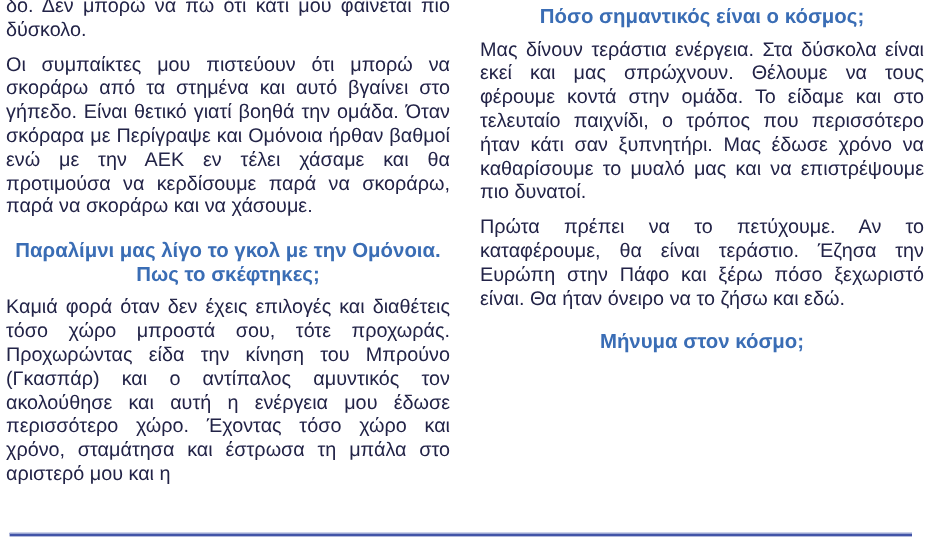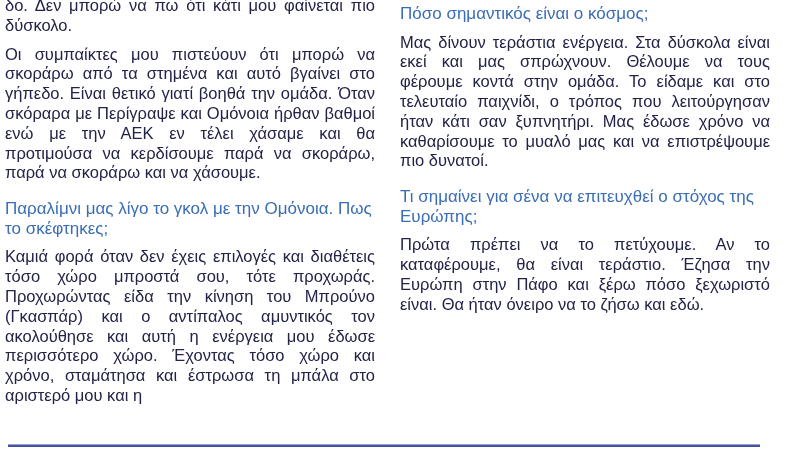--- a/index.html
+++ b/index.html
@@ -29,24 +29,24 @@
   .column { text-align: justify; }
   .column p.paragraph {
     font-size: 16.5px;
     line-height: 19.8px;
     color: var(--body);
     margin: 0 0 9px 0;
   }
   .column h2.heading {
     font-size: 17px;
     line-height: 19.6px;
-    font-weight: normal;
+    font-weight: bold;
     color: var(--heading);
     margin: 16px 0 9px 0;
-    text-align: left;
+    text-align: center;
   }
   .column > :first-child { margin-top: 0; }
   .column h2.heading:first-child { margin-top: 8px; }
   .rule {
     position: absolute;
     left: 8px;
     top: 444px;
     width: 752px;
     height: 3px;
     background: var(--rule);
@@ -59,18 +59,18 @@
 
 <div class="page">
   <div class="column">
       <p class="paragraph">δο. Δεν μπορώ να πω ότι κάτι μου φαίνεται πιο δύσκολο.</p>
       <p class="paragraph">Οι συμπαίκτες μου πιστεύουν ότι μπορώ να σκοράρω από τα στημένα και αυτό βγαίνει στο γήπεδο. Είναι θετικό γιατί βοηθά την ομάδα. Όταν σκόραρα με Περίγραψε και Ομόνοια ήρθαν βαθμοί ενώ με την ΑΕΚ εν τέλει χάσαμε και θα προτιμούσα να κερδίσουμε παρά να σκοράρω, παρά να σκοράρω και να χάσουμε.</p>
       <h2 class="heading">Παραλίμνι μας λίγο το γκολ με την Ομόνοια. Πως το σκέφτηκες;</h2>
       <p class="paragraph">Καμιά φορά όταν δεν έχεις επιλογές και διαθέτεις τόσο χώρο μπροστά σου, τότε προχωράς. Προχωρώντας είδα την κίνηση του Μπρούνο (Γκασπάρ) και ο αντίπαλος αμυντικός τον ακολούθησε και αυτή η ενέργεια μου έδωσε περισσότερο χώρο. Έχοντας τόσο χώρο και χρόνο, σταμάτησα και έστρωσα τη μπάλα στο αριστερό μου και η</p>
     </div>
   <div class="column">
       <h2 class="heading">Πόσο σημαντικός είναι ο κόσμος;</h2>
-      <p class="paragraph">Μας δίνουν τεράστια ενέργεια. Στα δύσκολα είναι εκεί και μας σπρώχνουν. Θέλουμε να τους φέρουμε κοντά στην ομάδα. Το είδαμε και στο τελευταίο παιχνίδι, ο τρόπος που λειτούργησαν ήταν κάτι σαν ξυπνητήρι. Μας έδωσε χρόνο να καθαρίσουμε το μυαλό μας και να επιστρέψουμε πιο δυνατοί.</p>
-      <h2 class="heading">Τι σημαίνει για σένα να επιτευχθεί ο στόχος της Ευρώπης;</h2>
+      <p class="paragraph">Μας δίνουν τεράστια ενέργεια. Στα δύσκολα είναι εκεί και μας σπρώχνουν. Θέλουμε να τους φέρουμε κοντά στην ομάδα. Το είδαμε και στο τελευταίο παιχνίδι, ο τρόπος που περισσότερο ήταν κάτι σαν ξυπνητήρι. Μας έδωσε χρόνο να καθαρίσουμε το μυαλό μας και να επιστρέψουμε πιο δυνατοί.</p>
       <p class="paragraph">Πρώτα πρέπει να το πετύχουμε. Αν το καταφέρουμε, θα είναι τεράστιο. Έζησα την Ευρώπη στην Πάφο και ξέρω πόσο ξεχωριστό είναι. Θα ήταν όνειρο να το ζήσω και εδώ.</p>
+      <h2 class="heading">Μήνυμα στον κόσμο;</h2>
     </div>
 </div>
 <div class="rule"></div>
 
 </body></html>

